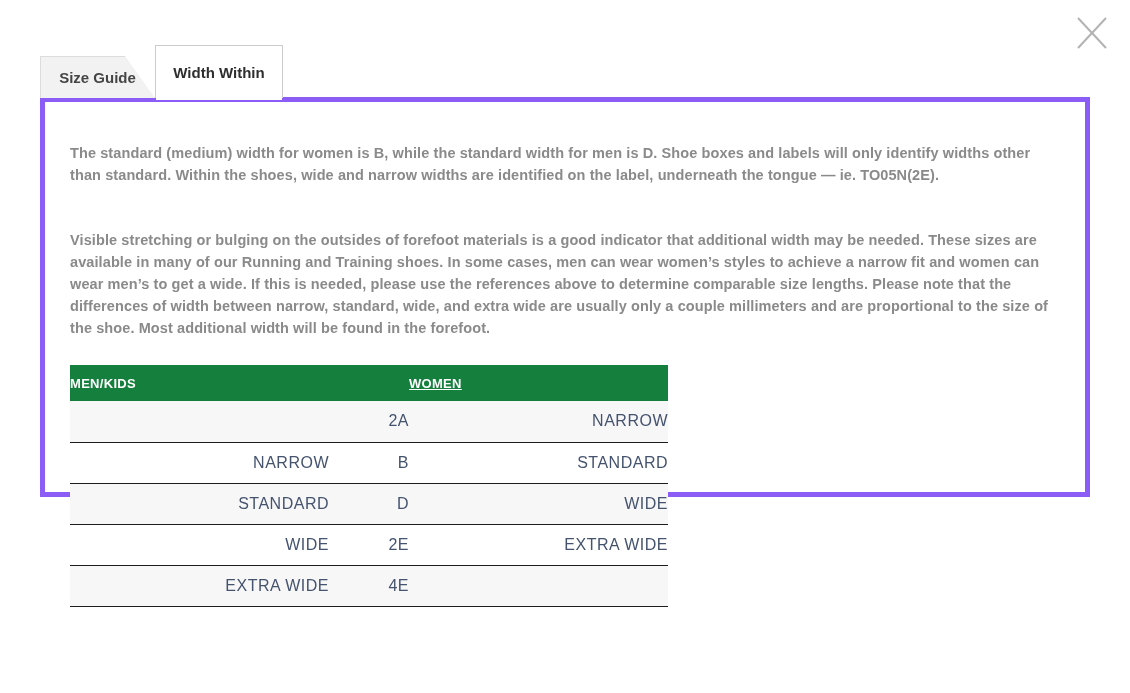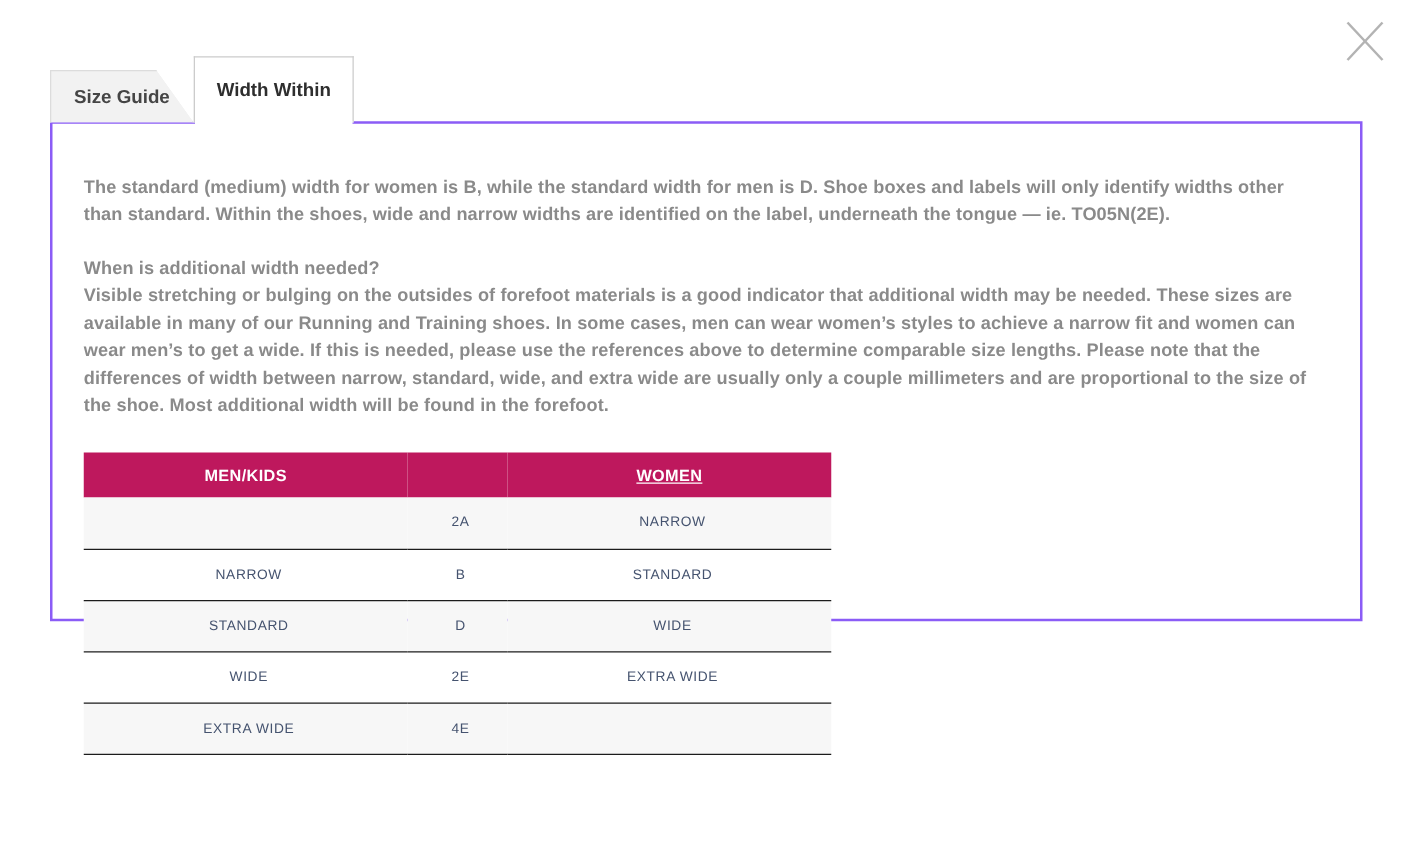--- a/index.html
+++ b/index.html
@@ -20,36 +20,36 @@
   .tab-inactive .wedge { content:""; position:absolute; top:-1px; right:-1px;
                   width:30px; height:calc(100% + 1px);
                   background:linear-gradient(to right top, rgba(255,255,255,0) 49.5%, #ffffff 50.5%); }
   .tab-active { width:128px; height:53px; background:#ffffff;
                 border:1px solid #cccccc; border-bottom:none; color:#2e2e2e;
                 position:relative; z-index:4; }
   .tab-active:after { content:""; position:absolute; left:0; right:0; bottom:-2px; height:3px; background:#ffffff; }
 
   
   .panel { position:absolute; left:40px; top:97px; width:1050px; height:400px;
-           background:#ffffff; border:2px solid #8b5cf6; z-index:1; }
+           background:#ffffff; border:5px solid #8b5cf6; z-index:1; }
   .panel-inner { padding:40px 25px 0 25px; }
 
   .para { color:#8a8a8a; font-weight:bold; font-size:14.5px; line-height:22px;
           max-width:990px; letter-spacing:0.1px; }
   .para-2 { margin-top:21px; }
 
   
   .width-table { border-collapse:collapse; margin-top:26px; width:598px; table-layout:fixed; }
-  .width-table th { background:#be185d; color:#ffffff; font-size:13px; font-weight:bold;
-                    height:36px; letter-spacing:0.3px; text-align:center; }
+  .width-table th { background:#15803d; color:#ffffff; font-size:13px; font-weight:bold;
+                    height:36px; letter-spacing:0.3px; text-align:left; }
   .width-table .c1 { width:259px; }
   .width-table .c2 { width:80px; }
   .width-table .c3 { width:259px;text-decoration:underline; }
-  .width-table td { height:41px; font-size:11px; color:#45536f; letter-spacing:0.5px;
-                    padding-left:5px; text-align:center; border-bottom:1px solid #1c1c1c; }
+  .width-table td { height:41px; font-size:16px; color:#45536f; letter-spacing:0.5px;
+                    padding-left:5px; text-align:right; border-bottom:1px solid #1c1c1c; }
   .width-table tbody tr:nth-child(odd) { background:#f7f7f7; }
   .width-table tbody tr:nth-child(even) { background:#ffffff; }
 </style>
 </head>
 <body>
 
 <button class="close-btn" aria-label="Close">
   <svg width="40" height="40" viewBox="0 0 40 40">
     <line x1="6" y1="4" x2="34" y2="34" stroke="#b3b3b3" stroke-width="2"></line>
     <line x1="34" y1="4" x2="6" y2="34" stroke="#b3b3b3" stroke-width="2"></line>
@@ -62,21 +62,21 @@
     <span class="wedge"></span>
   </div>
   <div class="tab tab-active">
     <span>Width Within</span>
   </div>
 </div>
 
 <div class="panel">
   <div class="panel-inner">
     <p class="para">The standard (medium) width for women is B, while the standard width for men is D. Shoe boxes and labels will only identify widths other than standard. Within the shoes, wide and narrow widths are identified on the label, underneath the tongue — ie. TO05N(2E).</p>
-    <p class="para para-2"><span>When is additional width needed?</span><br>
+    <p class="para para-2"><br>
       <span>Visible stretching or bulging on the outsides of forefoot materials is a good indicator that additional width may be needed. These sizes are available in many of our Running and Training shoes. In some cases, men can wear women’s styles to achieve a narrow fit and women can wear men’s to get a wide. If this is needed, please use the references above to determine comparable size lengths. Please note that the differences of width between narrow, standard, wide, and extra wide are usually only a couple millimeters and are proportional to the size of the shoe. Most additional width will be found in the forefoot.</span>
     </p>
 
     <table class="width-table">
       <thead>
         <tr>
           <th class="c1">MEN/KIDS</th>
           <th class="c2"></th>
           <th class="c3">WOMEN</th>
         </tr>

